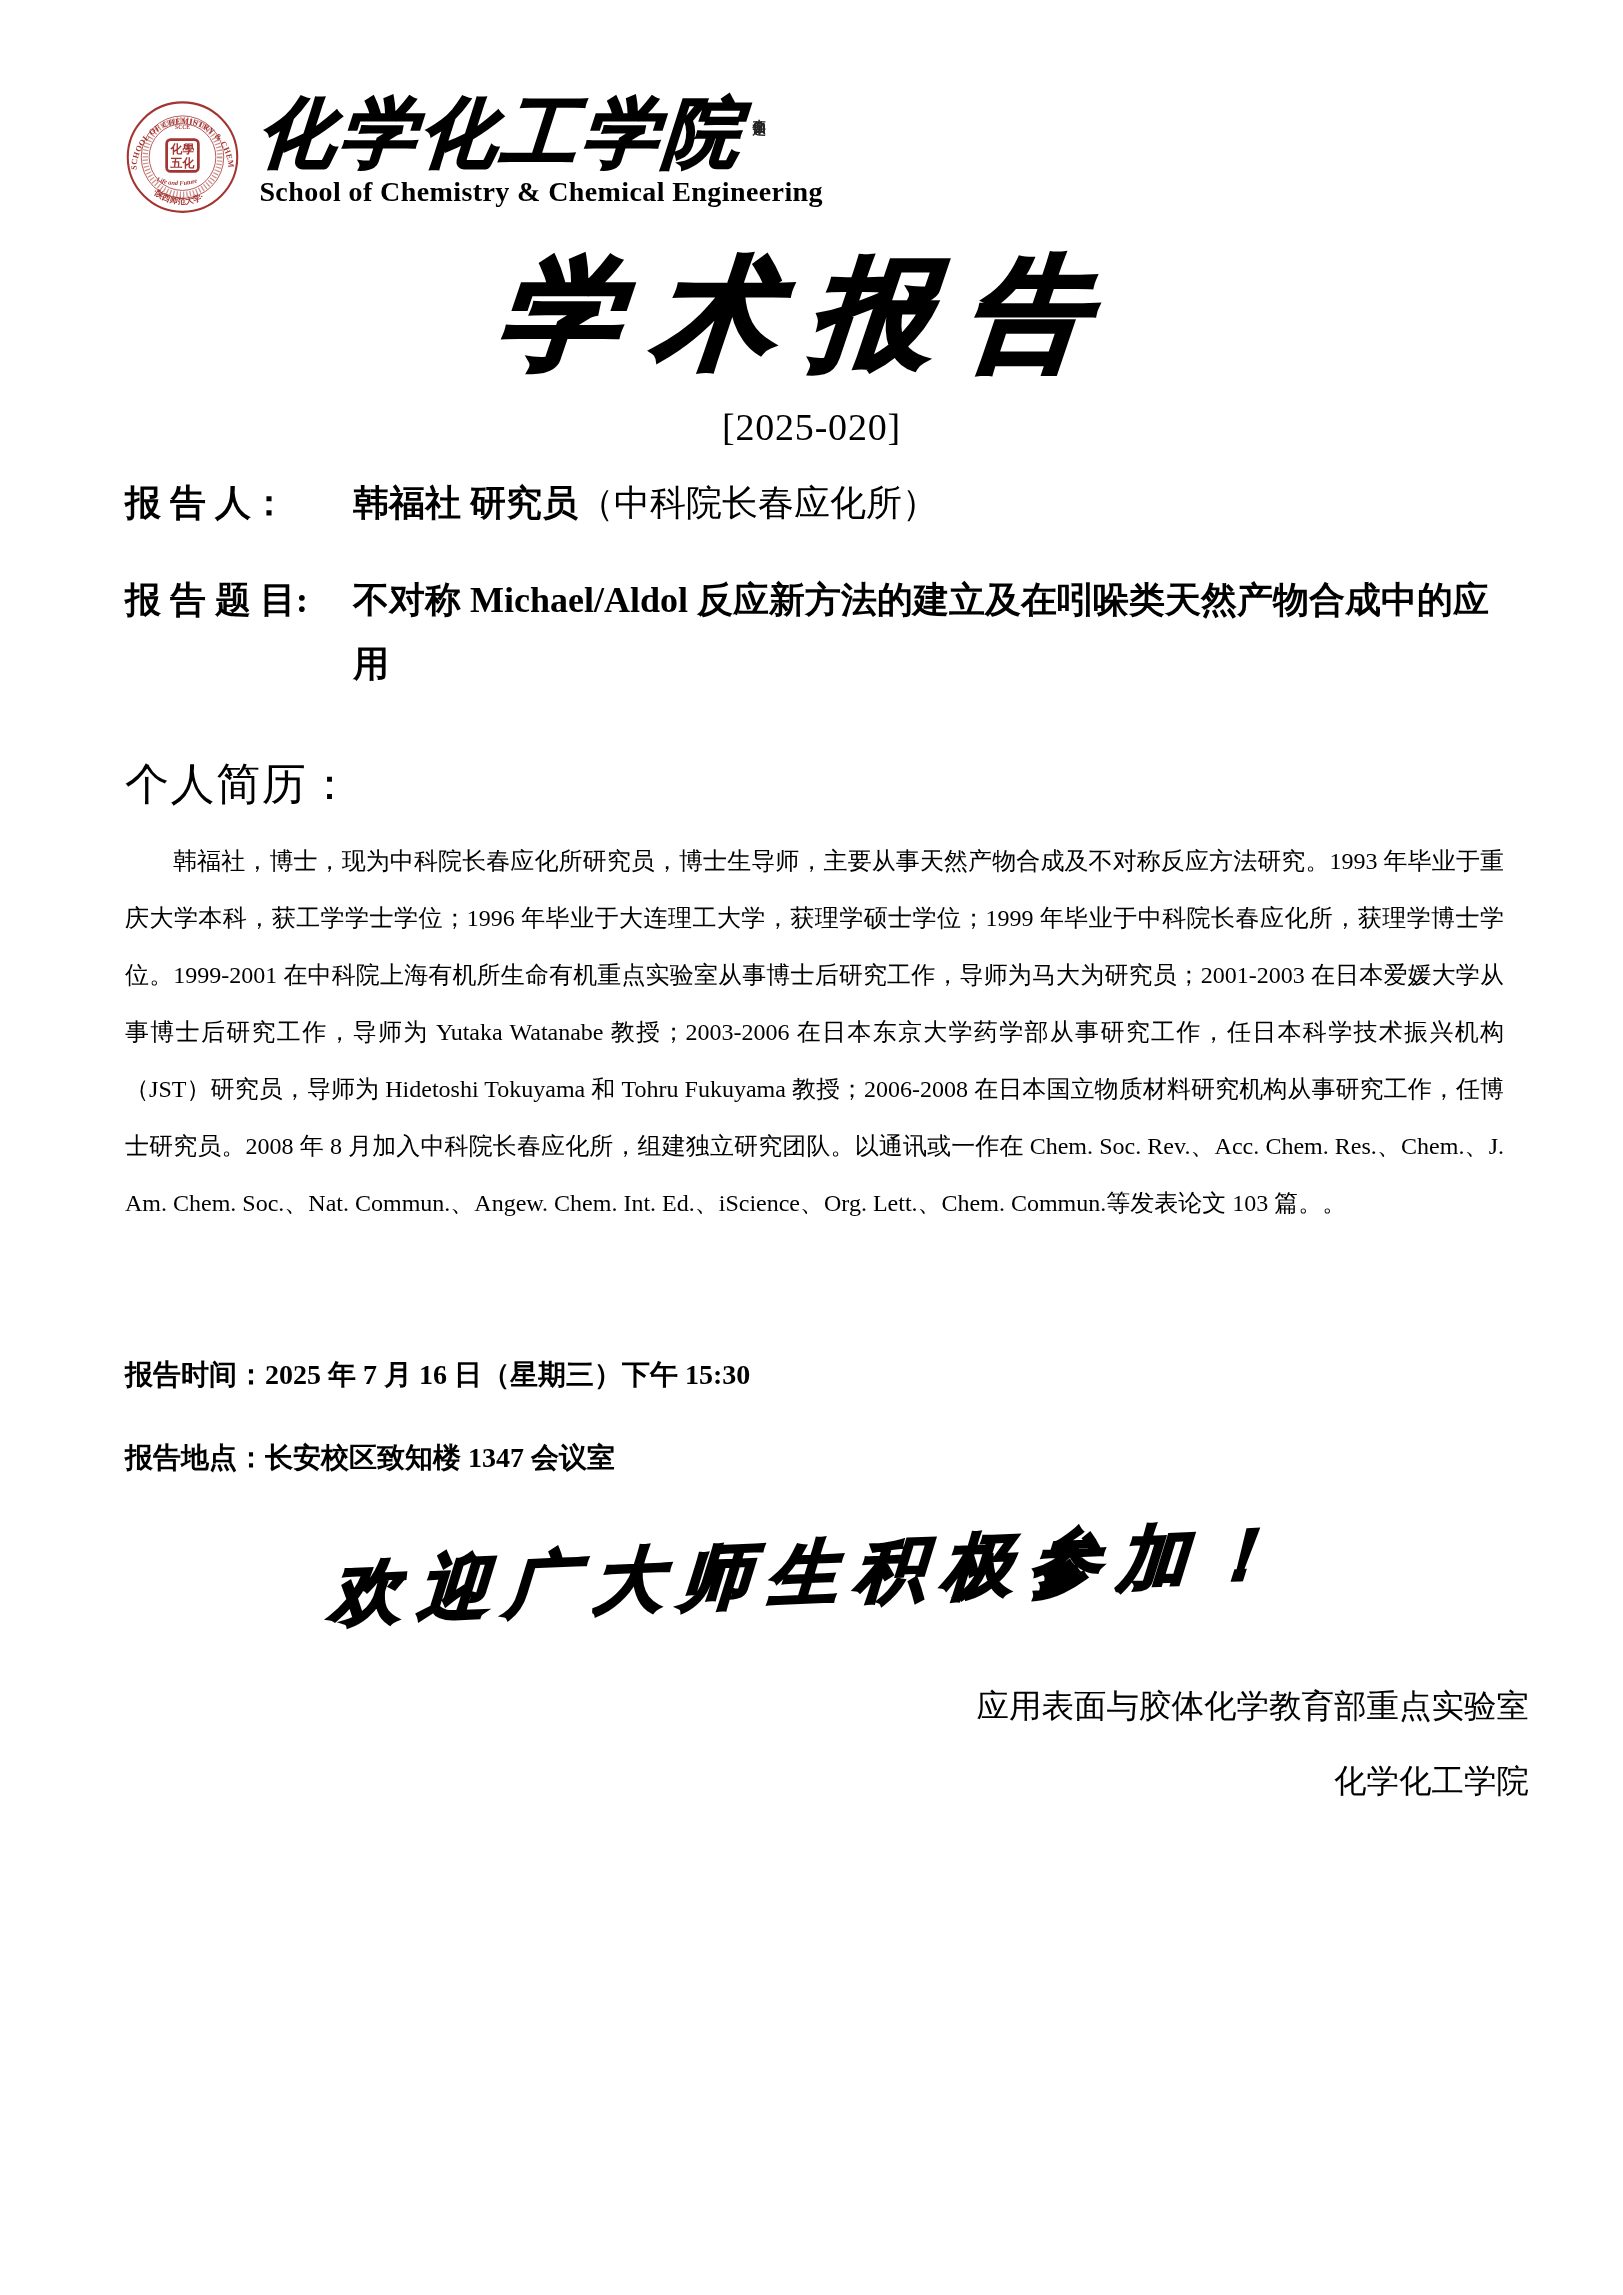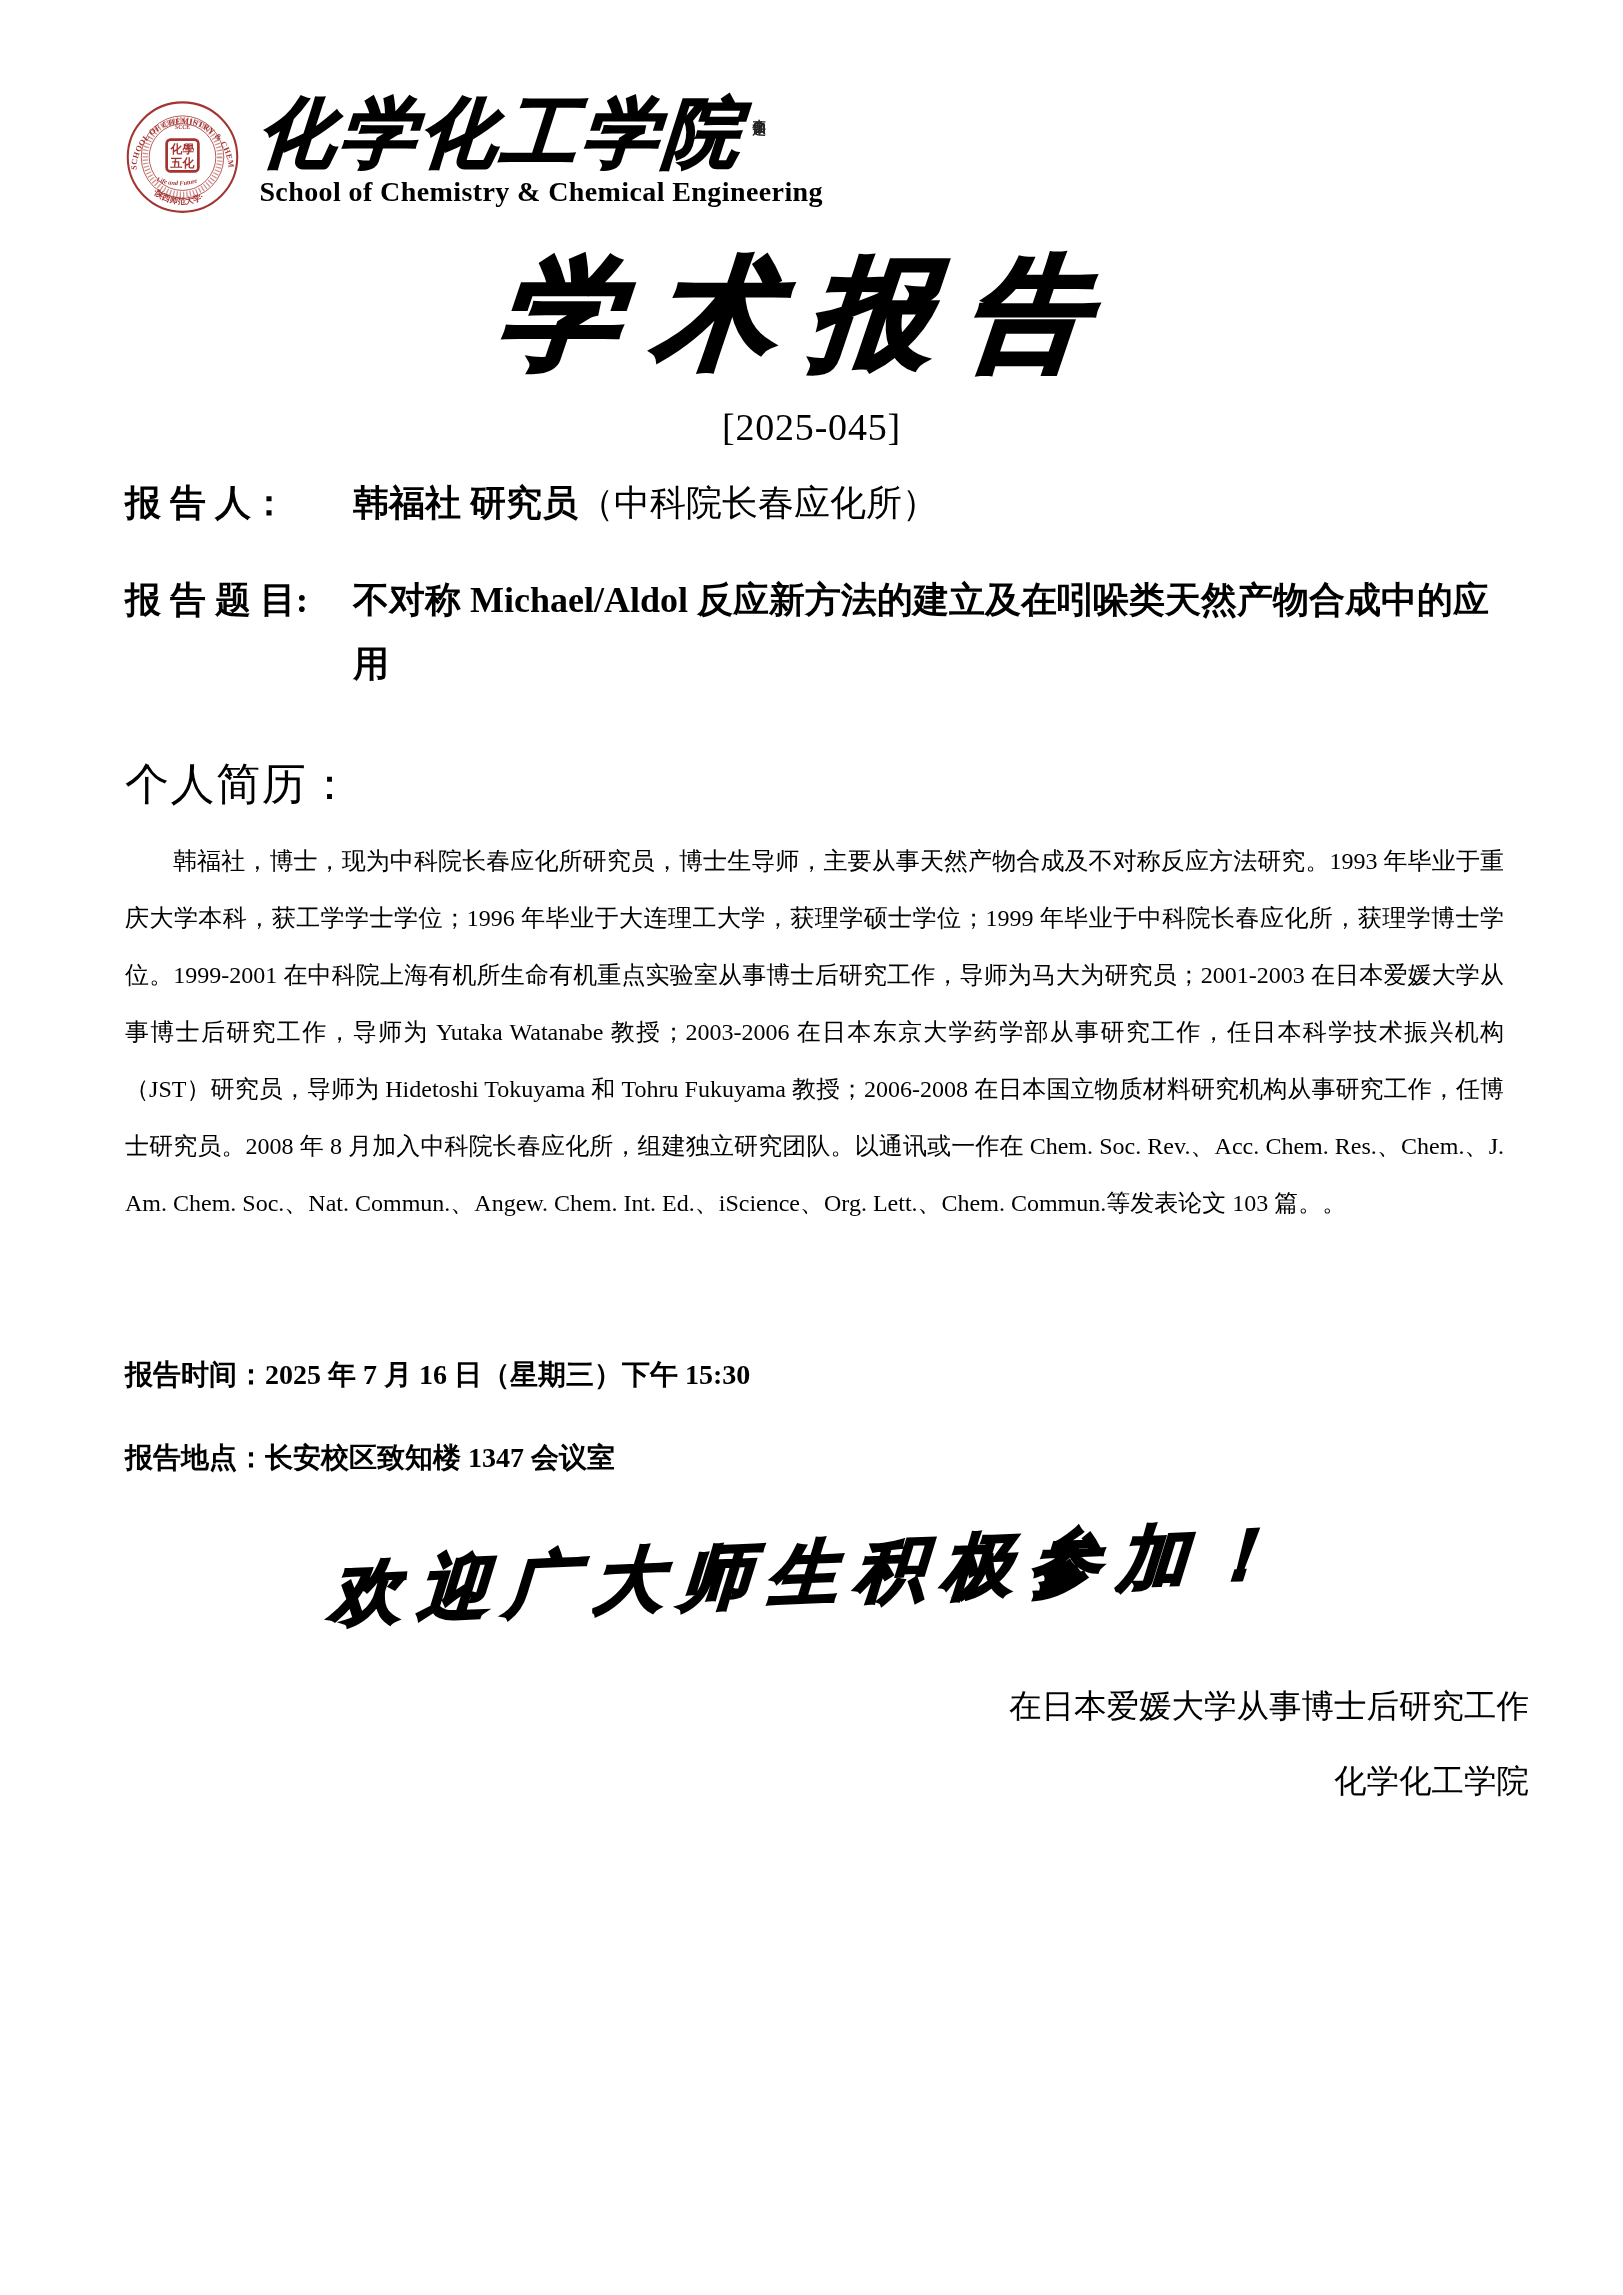--- a/index.html
+++ b/index.html
@@ -104,21 +104,21 @@
 
     <div class="brand">
       <div>
         <span class="brand-cn">化学化工学院</span><span class="sig-mark">李仙题</span>
       </div>
       <div class="brand-en">School of Chemistry &amp; Chemical Engineering</div>
     </div>
   </div>
 
   <div class="main-title">学术报告</div>
-  <div class="title-number">[2025-045]</div>
+  <div class="title-number">[2025-020]</div>
 
   <div class="hang speaker">
     <span class="lbl">报  告  人：</span>
     <span>韩福社 研究员</span><span class="affil">（中科院长春应化所）</span>
   </div>
 
   <div class="hang topic">
     <span class="lbl">报 告 题 目:</span>
     <span>不对称 Michael/Aldol 反应新方法的建立及在吲哚类天然产物合成中的应用</span>
   </div>
@@ -129,18 +129,18 @@
   <div class="when">
     <span>报告时间：</span><span>2025 年 7 月 16 日（星期三）下午 15:30</span>
   </div>
   <div class="where">
     <span>报告地点：</span><span>长安校区致知楼 1347 会议室</span>
   </div>
 
   <div class="welcome">欢迎广大师生积极参加！</div>
 
   <div class="footer">
-    <div>在日本爱媛大学从事博士后研究工作</div>
+    <div>应用表面与胶体化学教育部重点实验室</div>
     <div>化学化工学院</div>
   </div>
 
 </div>
 
 
 </body></html>

